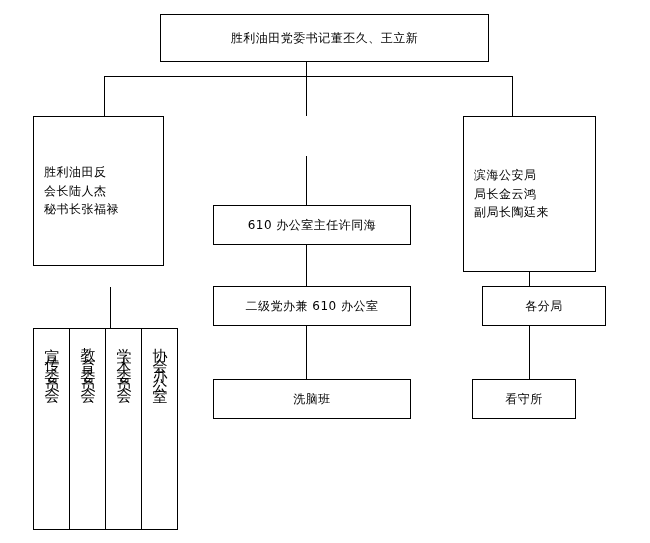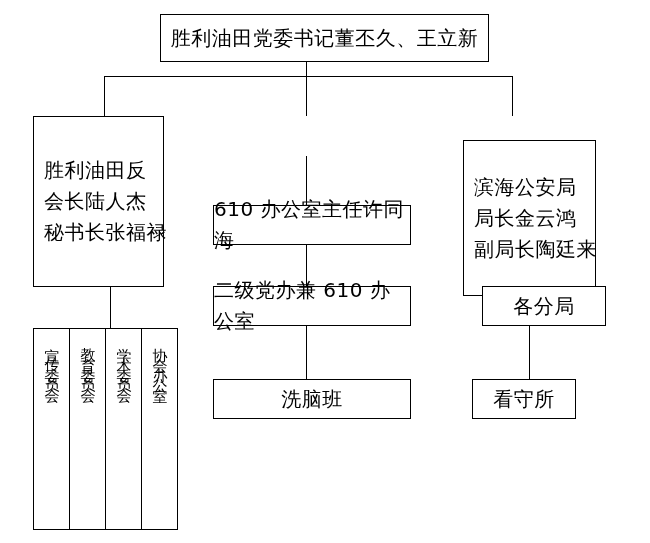--- a/index.html
+++ b/index.html
@@ -16,21 +16,21 @@
     overflow:hidden;
   }
   .box{
     position:absolute;
     box-sizing:border-box;
     border:1px solid #000000;
     background:#ffffff;
     display:flex;
     align-items:center;
     justify-content:center;
-    font-size:20px;
+    font-size:12px;
     line-height:1.55;
     letter-spacing:.5px;
     z-index:3;
   }
   .box.multi{
     flex-direction:column;
     align-items:flex-start;
     justify-content:center;
     padding-left:10px;
   }
@@ -83,28 +83,28 @@
   <div class="line v" style="left:306px;top:62px;height:14px;"></div>
 
   <div class="line h" style="left:104px;top:76px;width:409px;"></div>
 
   <div class="line v" style="left:104px;top:76px;height:40px;"></div>
 
   <div class="line v" style="left:306px;top:76px;height:40px;"></div>
 
   <div class="line v" style="left:512px;top:76px;height:40px;"></div>
 
-  <div class="box multi" style="left:33px;top:116px;width:131px;height:171px;">
+  <div class="box multi" style="left:33px;top:116px;width:131px;height:150px;">
     <span class="ln">胜利油田反</span>
     <span class="ln">会长陆人杰</span>
     <span class="ln">秘书长张福禄</span>
   </div>
 
 
-  <div class="box multi" style="left:463px;top:116px;width:133px;height:156px;margin-top:24px;">
+  <div class="box multi" style="left:463px;top:116px;width:133px;height:156px;">
     <span class="ln">滨海公安局</span>
     <span class="ln">局长金云鸿</span>
     <span class="ln">副局长陶廷来</span>
   </div>
 
   <div class="line v" style="left:306px;top:156px;height:49px;"></div>
 
   <div class="box" style="left:213px;top:205px;width:198px;height:40px;">
     <span>610 办公室主任许同海</span>
   </div>

